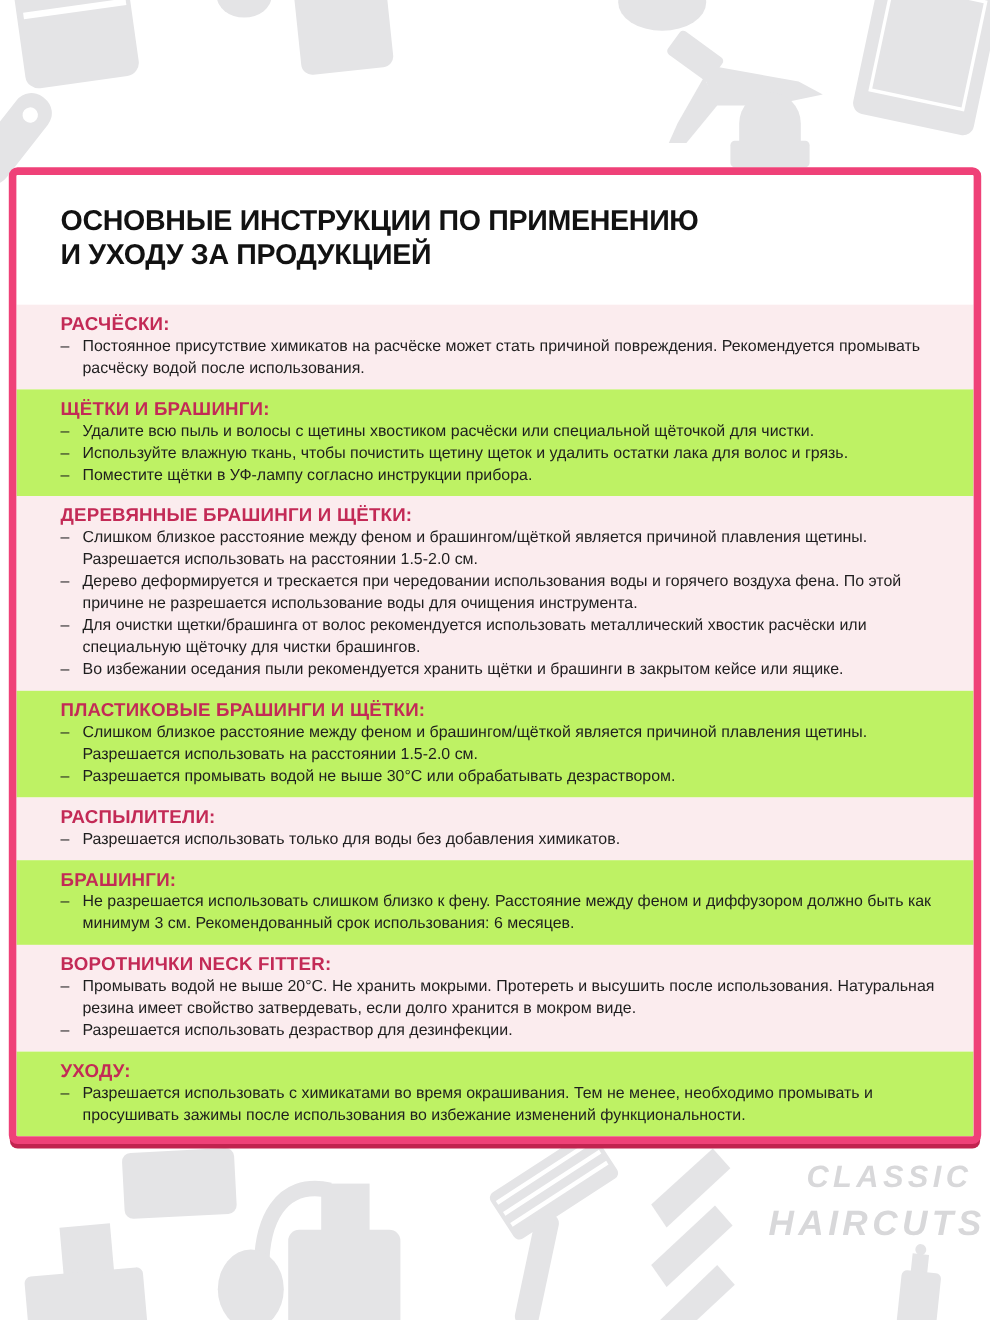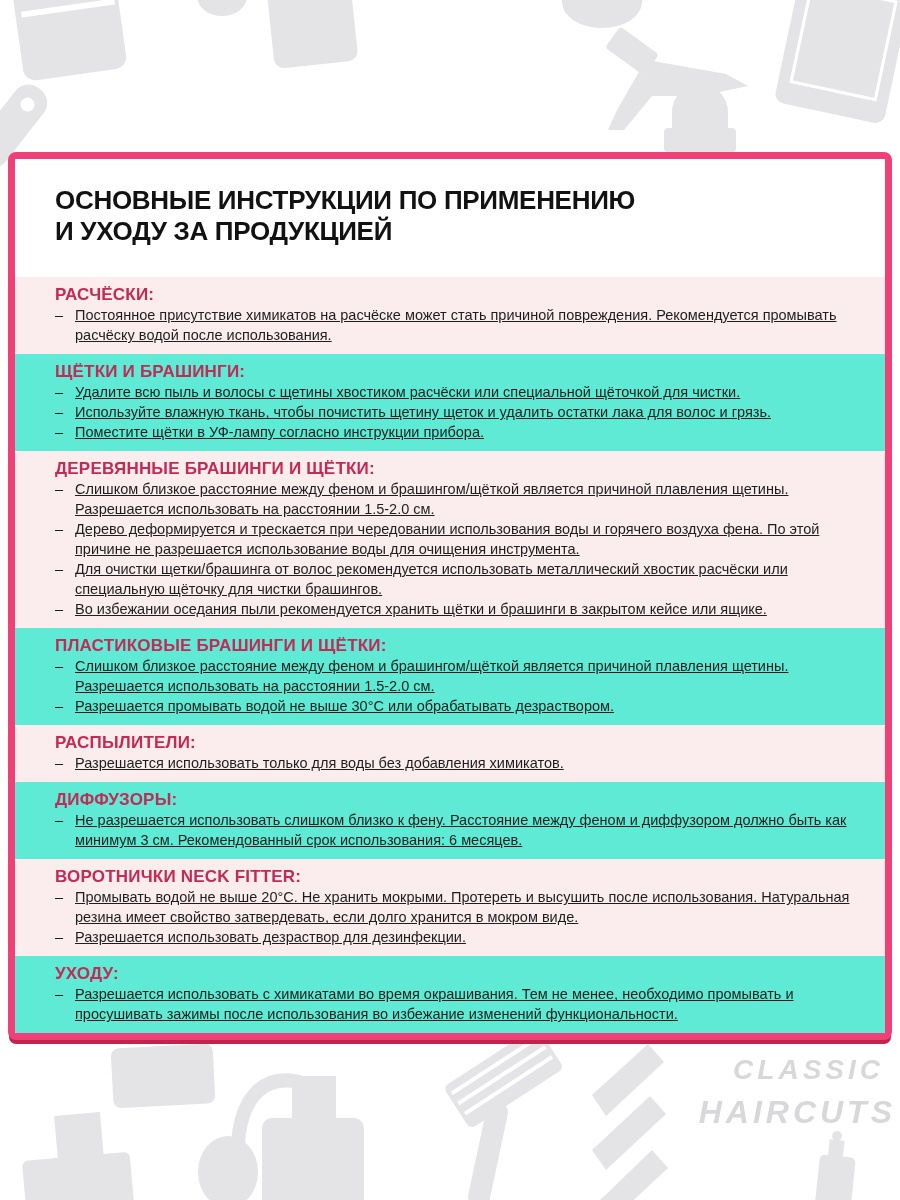--- a/index.html
+++ b/index.html
@@ -66,32 +66,32 @@
     flex:0 0 auto;
     margin-top:2px;
     color:#1b1b1b;
   }
   .logo-ys{position:absolute;left:2px;top:26px;font-size:19px;font-weight:bold;letter-spacing:3px;}
   .logo-slash{position:absolute;left:92px;top:-8px;width:3px;height:92px;background:#2a2a2a;transform:rotate(21deg);}
   .logo-park{position:absolute;left:108px;top:26px;font-size:19px;font-weight:bold;letter-spacing:8px;}
   .logo-sub{position:absolute;right:2px;top:60px;font-size:13px;font-weight:bold;font-style:italic;}
   .logo-reg{position:absolute;left:4px;top:62px;font-size:14px;color:#2a2a2a;}
   
-  .band{padding:7px 28px 9px 40px;background:#5eead4;}
+  .band{padding:7px 28px 9px 40px;background:#bef264;}
   .band:nth-child(odd){background:var(--band-pink);}
   .band h2{
     font-size:17px;
     line-height:21px;
     font-weight:bold;
     color:var(--heading-crimson);
     letter-spacing:0.2px;
   }
   .item{display:flex;}
   .dash{flex:0 0 20px;font-size:14.5px;line-height:20px;color:var(--text-dark);}
-  .item-text{flex:1;font-size:14.5px;line-height:20px;color:var(--text-dark);text-decoration:underline;}
+  .item-text{flex:1;font-size:14.5px;line-height:20px;color:var(--text-dark);}
 </style>
 </head>
 <body>
 
 <div class="watermark-layer">
   <svg class="wm-svg" width="900" height="1200" viewBox="0 0 900 1200">
     <g fill="#e4e4e6">
 
       <g transform="rotate(-8 70 30)">
         <rect x="18" y="-30" width="104" height="105" rx="12"></rect>
@@ -228,21 +228,21 @@
         </div>
       </section>
       <section class="band">
         <h2>РАСПЫЛИТЕЛИ:</h2>
         <div class="item">
           <span class="dash">–</span>
           <span class="item-text">Разрешается использовать только для воды без добавления химикатов.</span>
         </div>
       </section>
       <section class="band">
-        <h2>ДИФФУЗОРЫ:</h2>
+        <h2>БРАШИНГИ:</h2>
         <div class="item">
           <span class="dash">–</span>
           <span class="item-text">Не разрешается использовать слишком близко к фену. Расстояние между феном и диффузором должно быть как минимум 3 см. Рекомендованный срок использования: 6 месяцев.</span>
         </div>
       </section>
       <section class="band">
         <h2>ВОРОТНИЧКИ NECK FITTER:</h2>
         <div class="item">
           <span class="dash">–</span>
           <span class="item-text">Промывать водой не выше 20°C. Не хранить мокрыми. Протереть и высушить после использования. Натуральная резина имеет свойство затвердевать, если долго хранится в мокром виде.</span>

